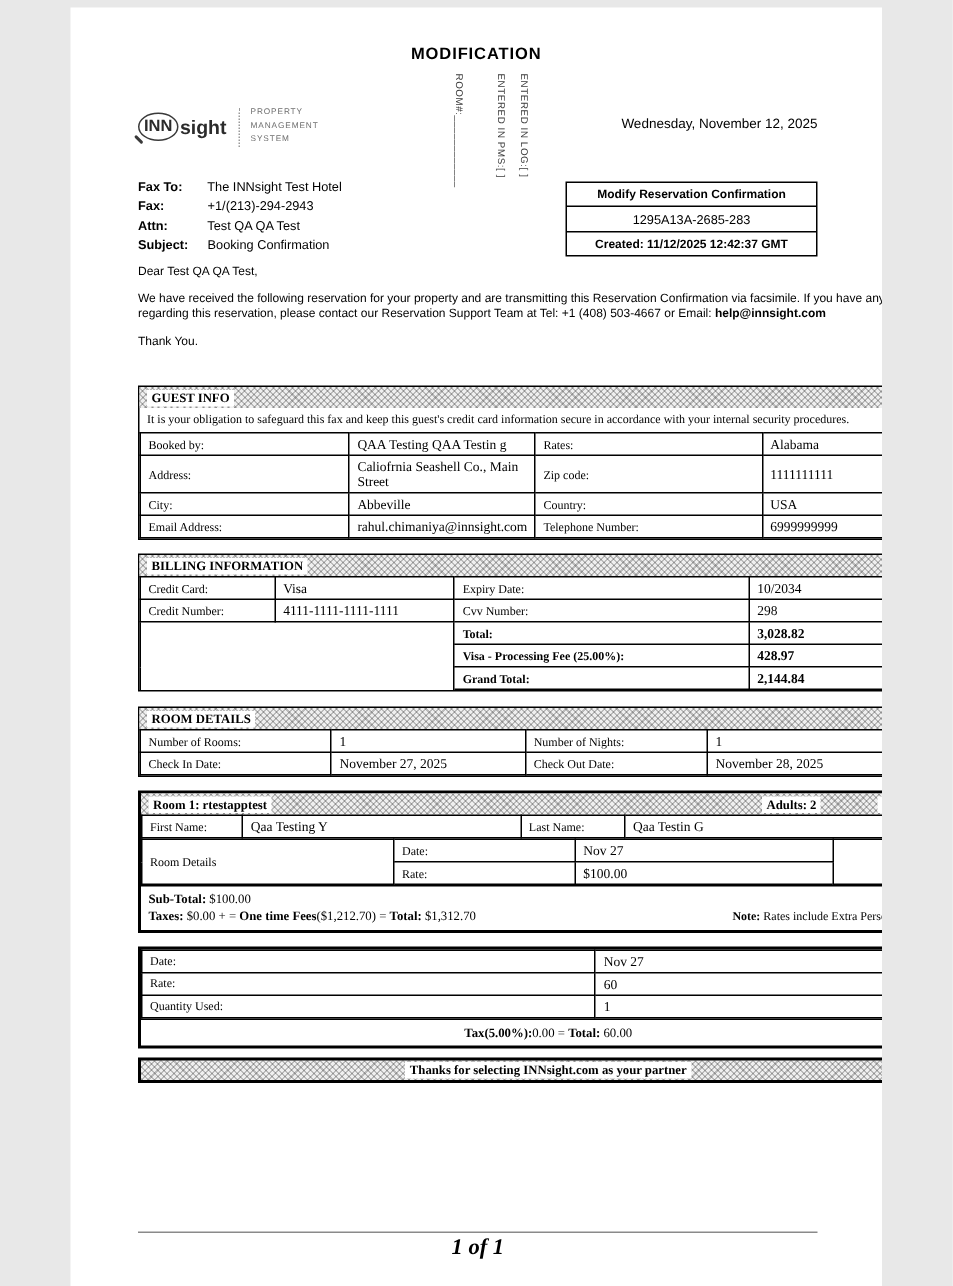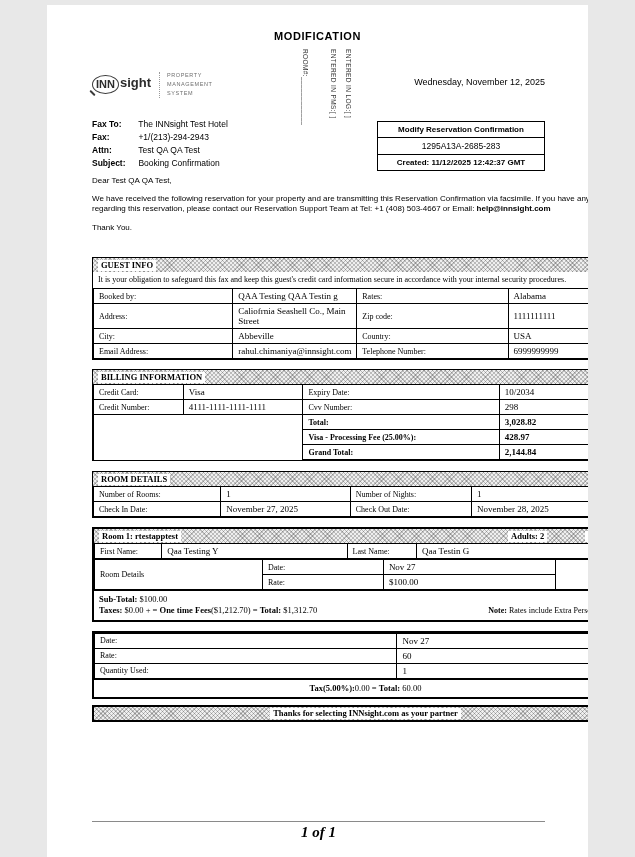--- a/index.html
+++ b/index.html
@@ -10,21 +10,21 @@
   
   .doc-title { position:absolute; top:25px; left:0; right:0; text-align:center;
                font-size:11px; font-weight:600; letter-spacing:.6px; }
   .stamp { position:absolute; writing-mode:vertical-rl; text-orientation:sideways;
            font-size:6.5px; color:#3a3a3a; letter-spacing:.4px; white-space:nowrap; }
   .stamp-room { left:255px; top:44px; }
   .stamp-pms  { left:283px; top:44px; }
   .stamp-log  { left:298px; top:44px; }
 
   .logo { position:absolute; left:45px; top:66px; display:flex; align-items:center; }
-  .logo-mark { font-size:13px; font-weight:bold; color:#2b2b2b; display:flex; }
+  .logo-mark { font-size:13px; font-weight:bold; color:#2b2b2b; display:flex; align-items:center; }
   .logo-glass { position:relative; display:inline-block; border:1.5px solid #3a3a3a;
                 border-radius:50%; padding:2px 3px 3px 3px; font-size:11px; }
   .logo-handle { position:absolute; left:-4px; bottom:-1px; width:7px; height:2px;
                  background:#3a3a3a; transform:rotate(45deg); border-radius:1px; }
   .logo-sight { margin-left:1px; }
   .logo-sep { border-left:1px dotted #9a9a9a; height:26px; margin:0 7px 0 8px; }
   .logo-tagline { font-size:5.5px; color:#6f6f6f; letter-spacing:.6px; line-height:1.65; }
 
   .doc-date { position:absolute; top:72px; right:43px; font-size:9px; }
 

